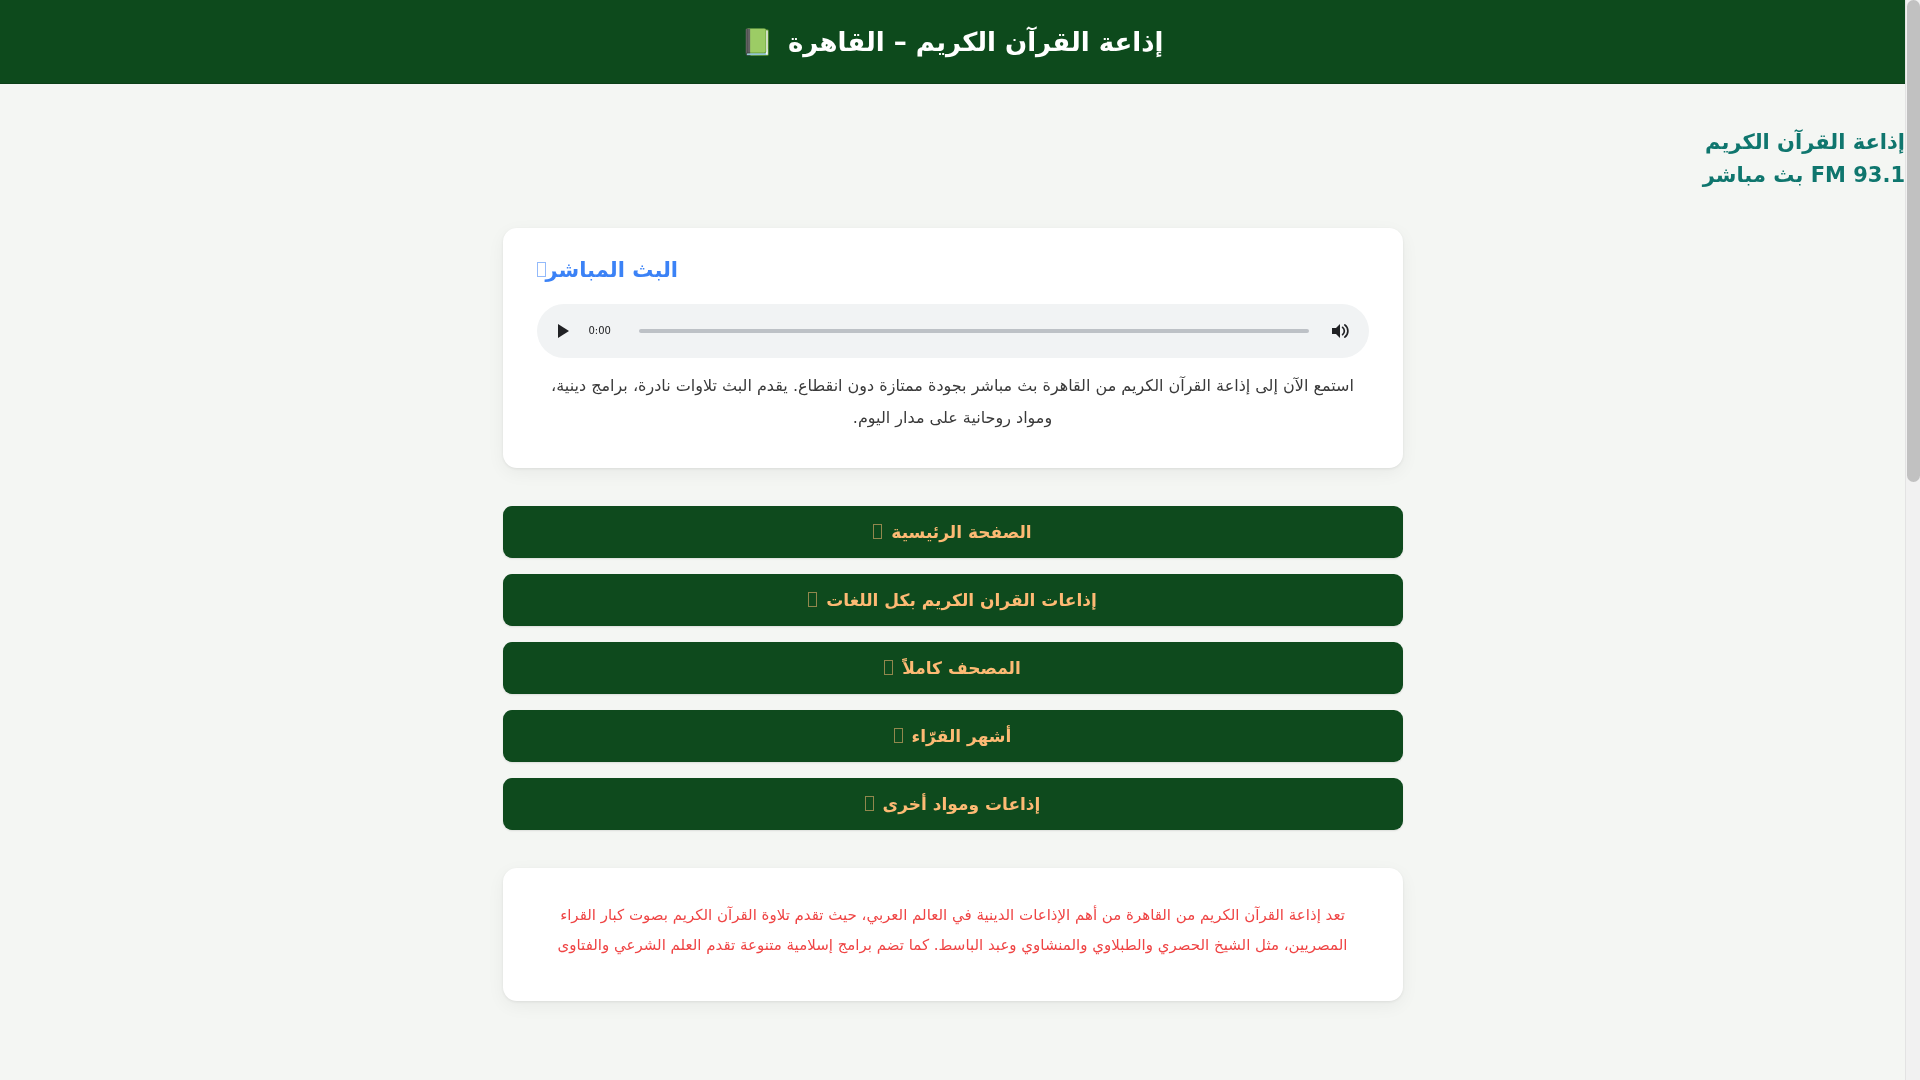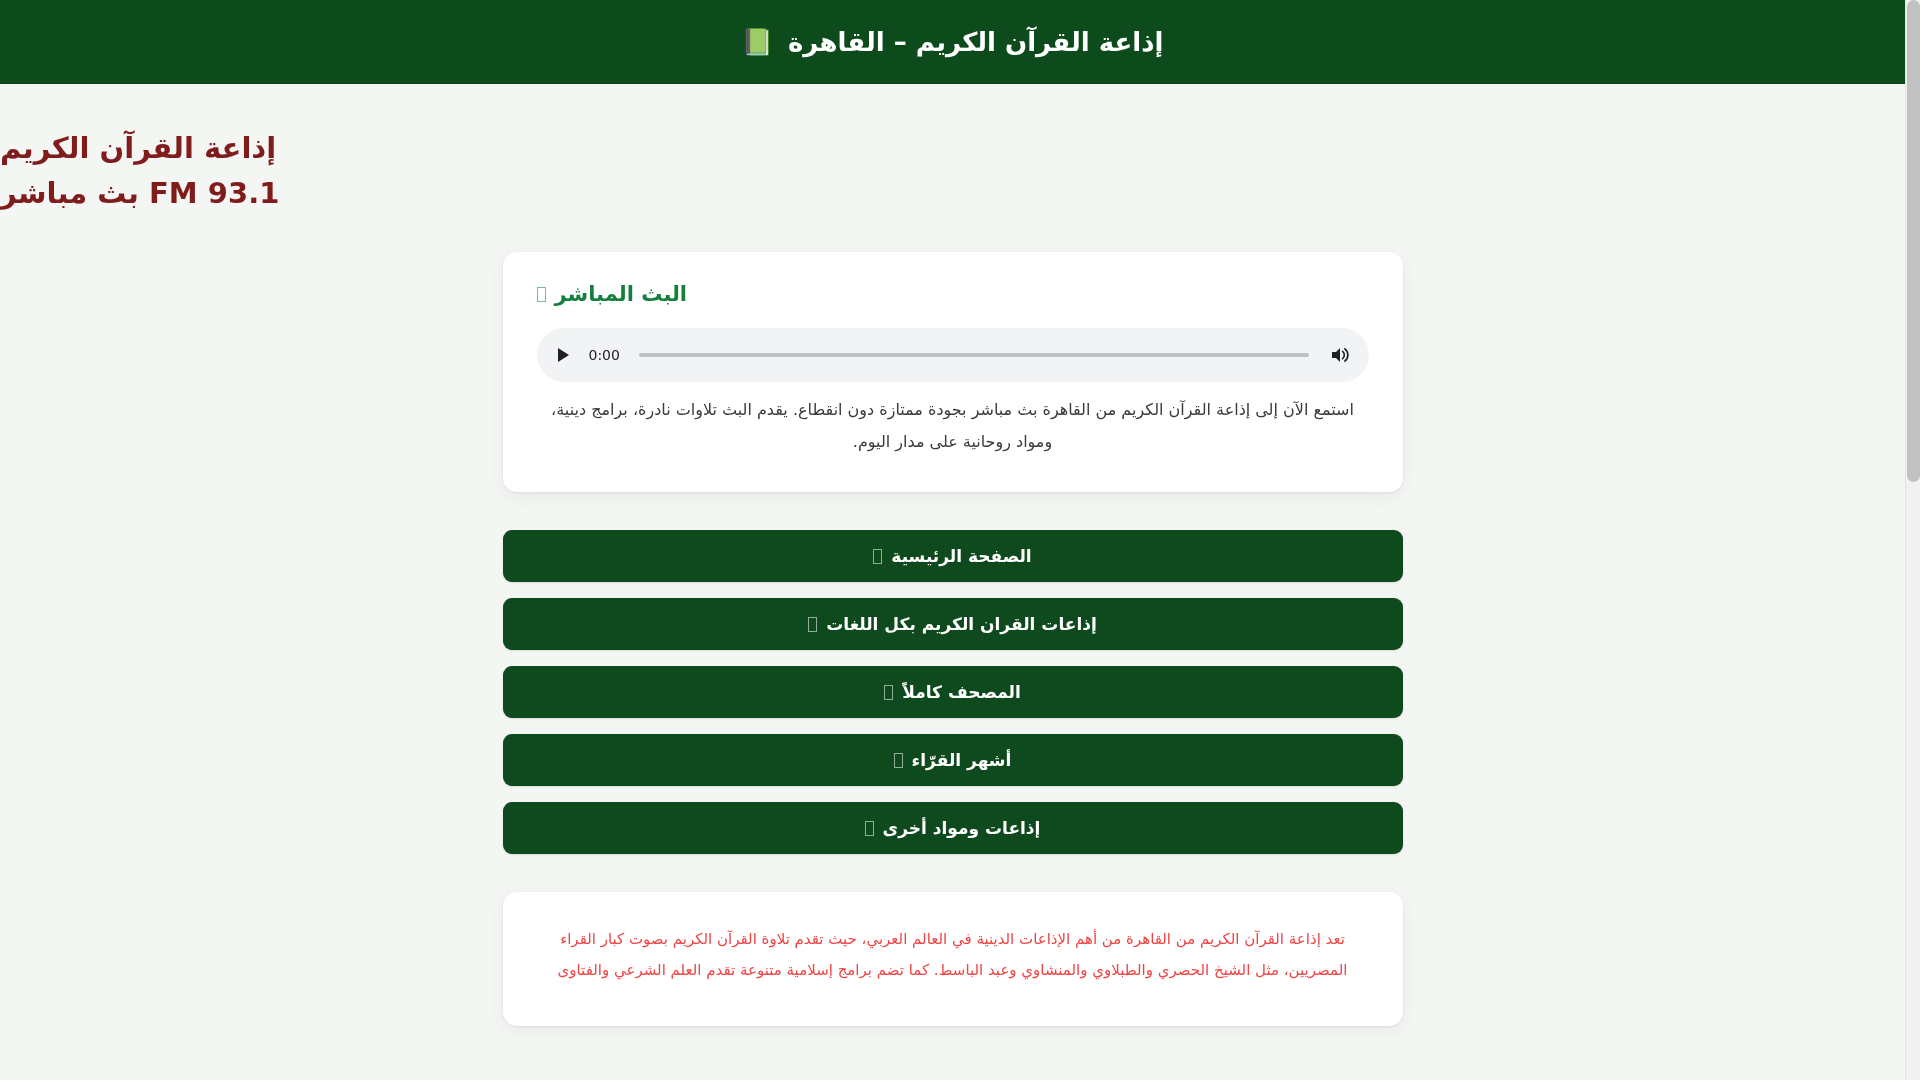--- a/index.html
+++ b/index.html
@@ -49,24 +49,24 @@
     letter-spacing: 0;
   }
   .brand-icon {
     font-size: 26px;
     line-height: 1;
     display: inline-block;
   }
 
   
   .page-title {
-    text-align: left;
-    color: #7f1d1d;
-    font-weight: bold;
-    font-size: 29px;
+    text-align: right;
+    color: #0f766e;
+    font-weight: bold;
+    font-size: 21px;
     line-height: 1.56;
     margin: 42px 0 0 0;
     padding: 0;
   }
   .page-title .line2 { display: block; }
 
   
   .card {
     width: 900px;
     margin: 0 auto;
@@ -74,30 +74,29 @@
     border-radius: 14px;
     box-shadow: 0 1px 3px rgba(0,0,0,0.07), 0 5px 18px rgba(0,0,0,0.05);
   }
 
   .live-card {
     margin-top: 36px;
     padding: 30px 34px 34px 34px;
   }
 
   .card-heading {
-    color: #15803d;
+    color: #3b82f6;
     font-size: 21px;
     font-weight: bold;
     text-align: right;
     margin: 0 0 22px 0;
     display: flex;
     flex-direction: row-reverse;
     justify-content: flex-start;
     align-items: center;
-    gap: 9px;
   }
   .tofu {
     display: inline-block;
     width: 9px;
     height: 15px;
     border: 1px solid currentColor;
     opacity: .55;
     vertical-align: middle;
     flex: 0 0 auto;
   }
@@ -122,21 +121,21 @@
     cursor: default;
   }
   .ap-play .tri {
     width: 0; height: 0;
     border-left: 11px solid #202124;
     border-top: 7px solid transparent;
     border-bottom: 7px solid transparent;
   }
   .ap-time {
     font-family: "DejaVu Sans", "Liberation Sans", sans-serif;
-    font-size: 14px;
+    font-size: 10px;
     color: #202124;
     flex: 0 0 auto;
     min-width: 32px;
   }
   .ap-track {
     flex: 1 1 auto;
     height: 4px;
     background: #bdc1c6;
     border-radius: 2px;
     margin: 0 6px;
@@ -166,21 +165,21 @@
     gap: 16px;
   }
   .nav-btn {
     display: flex;
     flex-direction: row-reverse;
     align-items: center;
     justify-content: center;
     gap: 9px;
     height: 52px;
     background: #0e4a1d;
-    color: #ffffff;
+    color: #fdba74;
     border-radius: 9px;
     font-size: 17px;
     font-weight: bold;
     text-decoration: none;
     cursor: default;
     box-shadow: 0 1px 2px rgba(0,0,0,0.10);
   }
 
   
   .about-card {

